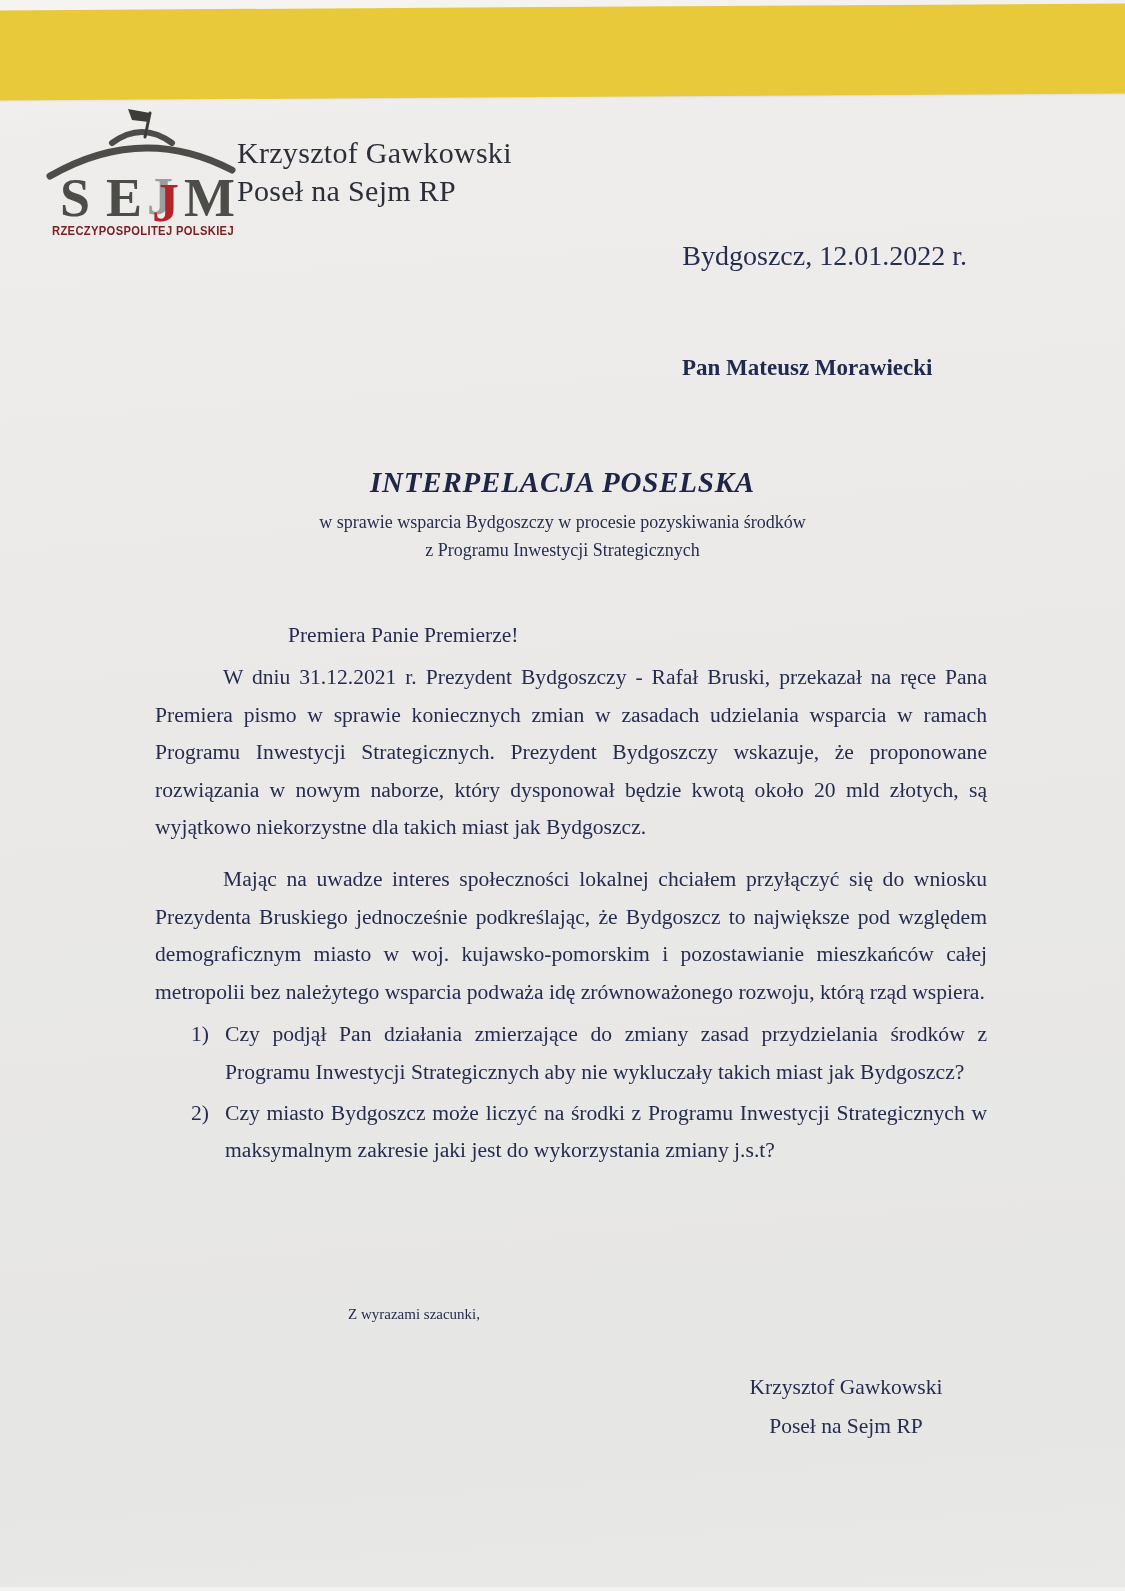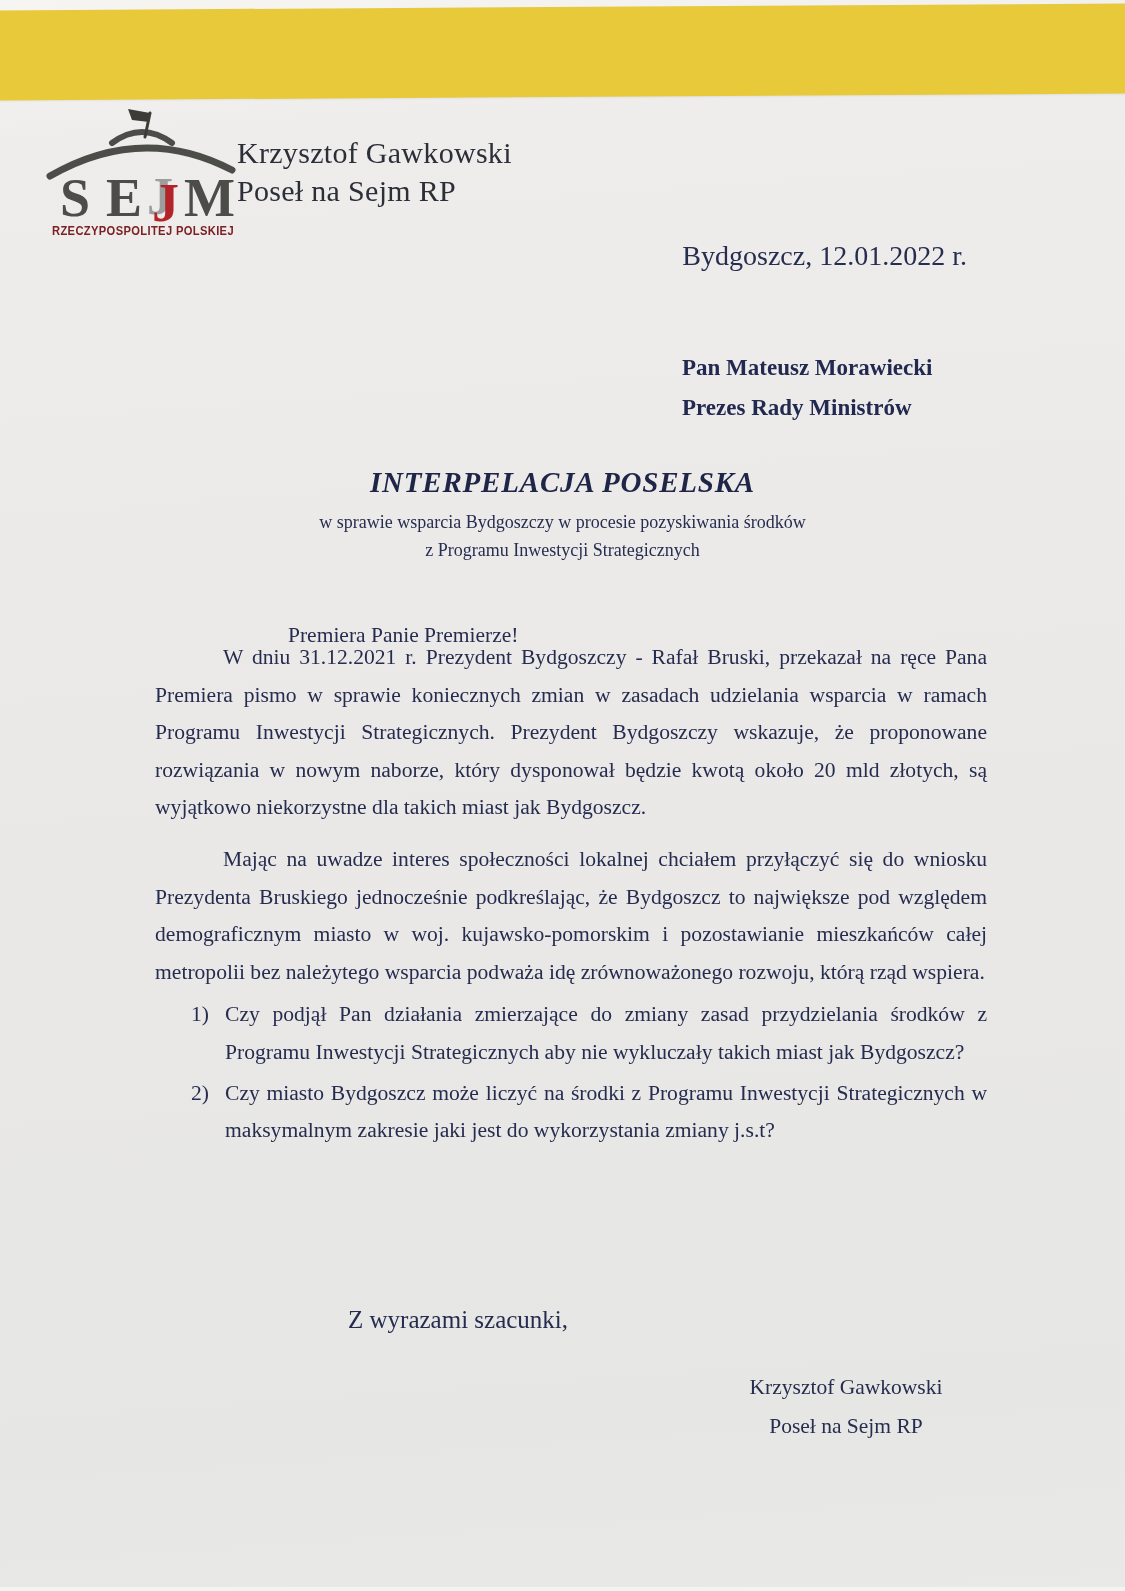--- a/index.html
+++ b/index.html
@@ -51,34 +51,34 @@
     letter-spacing: 0.8px; color: #1f2547;
   }
   .heading .subtitle {
     font-size: 18px; line-height: 28px; margin-top: 9px; color: #272d50;
   }
   .salutation {
     position: absolute; left: 288px; top: 623px;
     font-size: 21.5px; color: #262c4f;
   }
   .body-col {
-    position: absolute; left: 155px; top: 639px; width: 832px;
+    position: absolute; left: 155px; top: 659px; width: 832px;
     font-size: 21.6px; line-height: 37.6px;
     text-align: justify;
   }
   .body-col p { margin: 0; text-indent: 68px; }
   .body-col p + p { margin-top: 14px; }
   .questions { margin-top: 5px; }
   .q-row { display: flex; padding-left: 36px; }
   .q-row + .q-row { margin-top: 3px; }
   .q-num { flex: 0 0 34px; }
   .q-text { flex: 1 1 auto; text-align: justify; }
   .closing {
     position: absolute; left: 348px; top: 1306px;
-    font-size: 25px;
+    font-size: 15px;
   }
   .signature {
     position: absolute; left: 718px; top: 1368px; width: 256px;
     text-align: center; font-size: 21.5px; line-height: 39px; color: #272d50;
   }
   .logo svg text.letter {
     font-family: "Liberation Serif", "DejaVu Serif", serif;
     font-weight: 600;
   }
 </style>
@@ -113,21 +113,20 @@
 
   <div class="letterhead">
     <div>Krzysztof Gawkowski</div>
     <div>Poseł na Sejm RP</div>
   </div>
 
   <div class="dateline">Bydgoszcz, 12.01.2022 r.</div>
 
   <div class="addressee">
     <div>Pan Mateusz Morawiecki</div>
-    <div>Prezes Rady Ministrów</div>
   </div>
 
   <div class="heading">
     <div class="title">INTERPELACJA POSELSKA</div>
     <div class="subtitle">
       <div>w sprawie wsparcia Bydgoszczy w procesie pozyskiwania środków</div>
       <div>z Programu Inwestycji Strategicznych</div>
     </div>
   </div>
 

